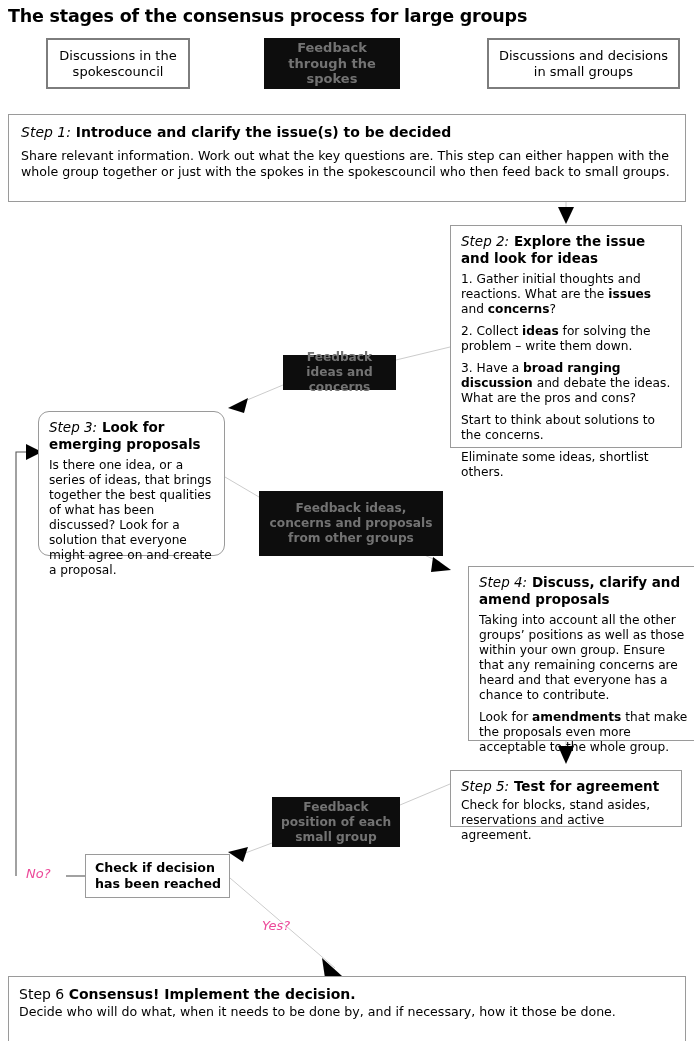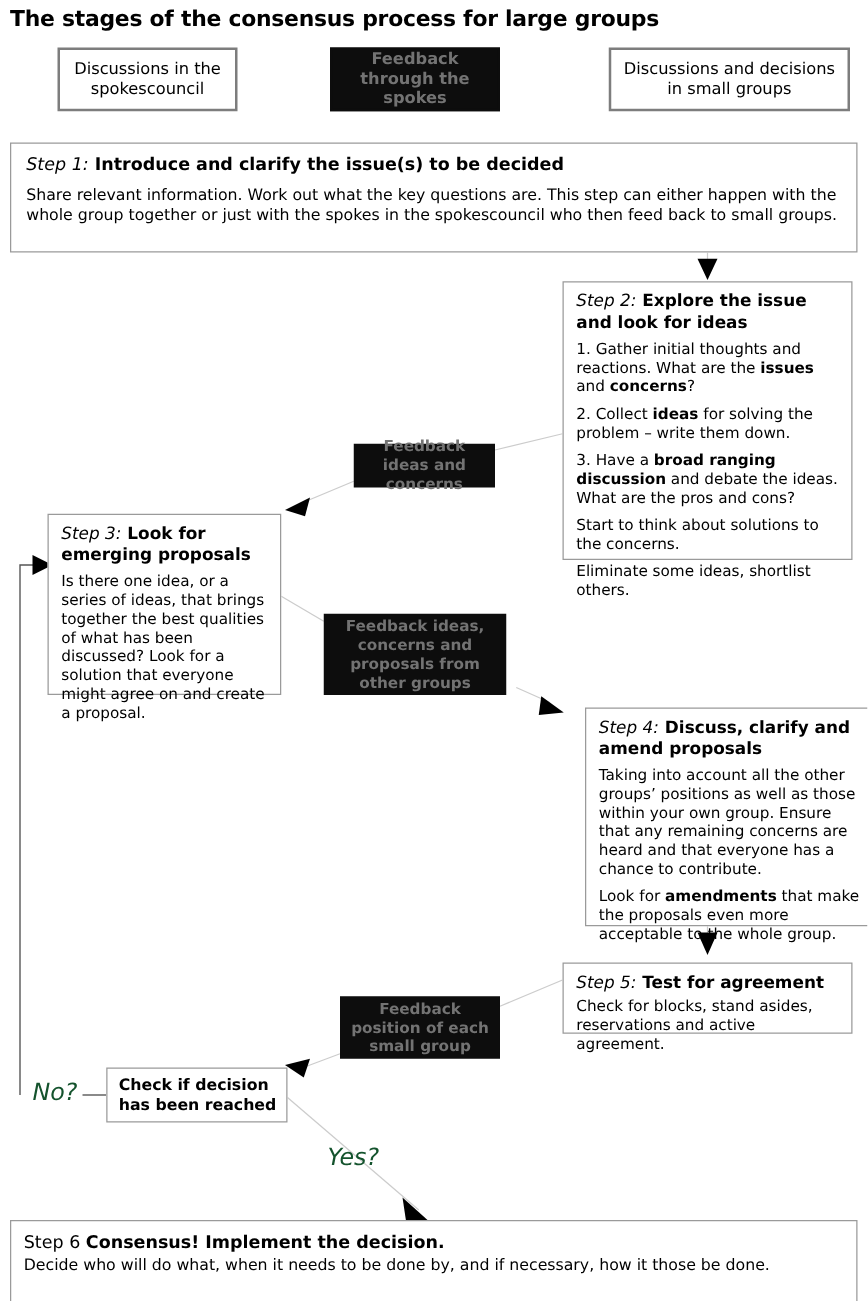--- a/index.html
+++ b/index.html
@@ -86,21 +86,21 @@
 
   
   #step1 { left: 8px; top: 114px; width: 678px; height: 88px; padding: 9px 12px; }
   #step1 .step-head { font-size: 14px; margin-bottom: 7px; }
   #step1 .step-p { font-size: 12.6px; line-height: 15.5px; }
 
   
   #step2 { left: 450px; top: 225px; width: 232px; height: 223px; }
 
   
-  #step3 { left: 38px; top: 411px; width: 187px; height: 145px; }
+  #step3 { left: 38px; top: 411px; width: 187px; height: 145px; border-radius: 11px; }
 
   
   #step4 { left: 468px; top: 566px; width: 232px; height: 175px; }
 
   
   #step5 { left: 450px; top: 770px; width: 232px; height: 57px; }
   #step5 .step-head { margin-bottom: 3px; }
 
   
   #step6 {
@@ -118,40 +118,40 @@
     font-weight: bold;
     font-size: 12.2px;
     line-height: 15px;
     text-align: center;
     display: flex;
     align-items: center;
     justify-content: center;
     padding: 2px 5px;
   }
   #fb1 { left: 283px; top: 355px; width: 113px; height: 35px; }
-  #fb2 { left: 259px; top: 491px; width: 146px; height: 65px; }
+  #fb2 { left: 259px; top: 491px; width: 184px; height: 65px; }
   #fb3 { left: 272px; top: 797px; width: 128px; height: 50px; }
 
   
   #check-box {
     left: 85px; top: 854px; width: 145px; height: 44px;
     border: 1px solid #9a9a9a;
     background: #ffffff;
     font-weight: bold;
     font-size: 12.6px;
     line-height: 16px;
     padding: 5px 0 0 9px;
   }
 
   
   .branch-label {
     font-style: italic;
-    font-size: 19px;
+    font-size: 13px;
     line-height: 16px;
-    color: #14532d;
+    color: #ec4899;
   }
   #label-no  { left: 26px;  top: 866px; }
   #label-yes { left: 262px; top: 918px; }
 </style>
 </head>
 <body>
 
 <div id="page">
 
   <svg id="connectors" viewBox="0 0 694 1041" width="694" height="1041">

